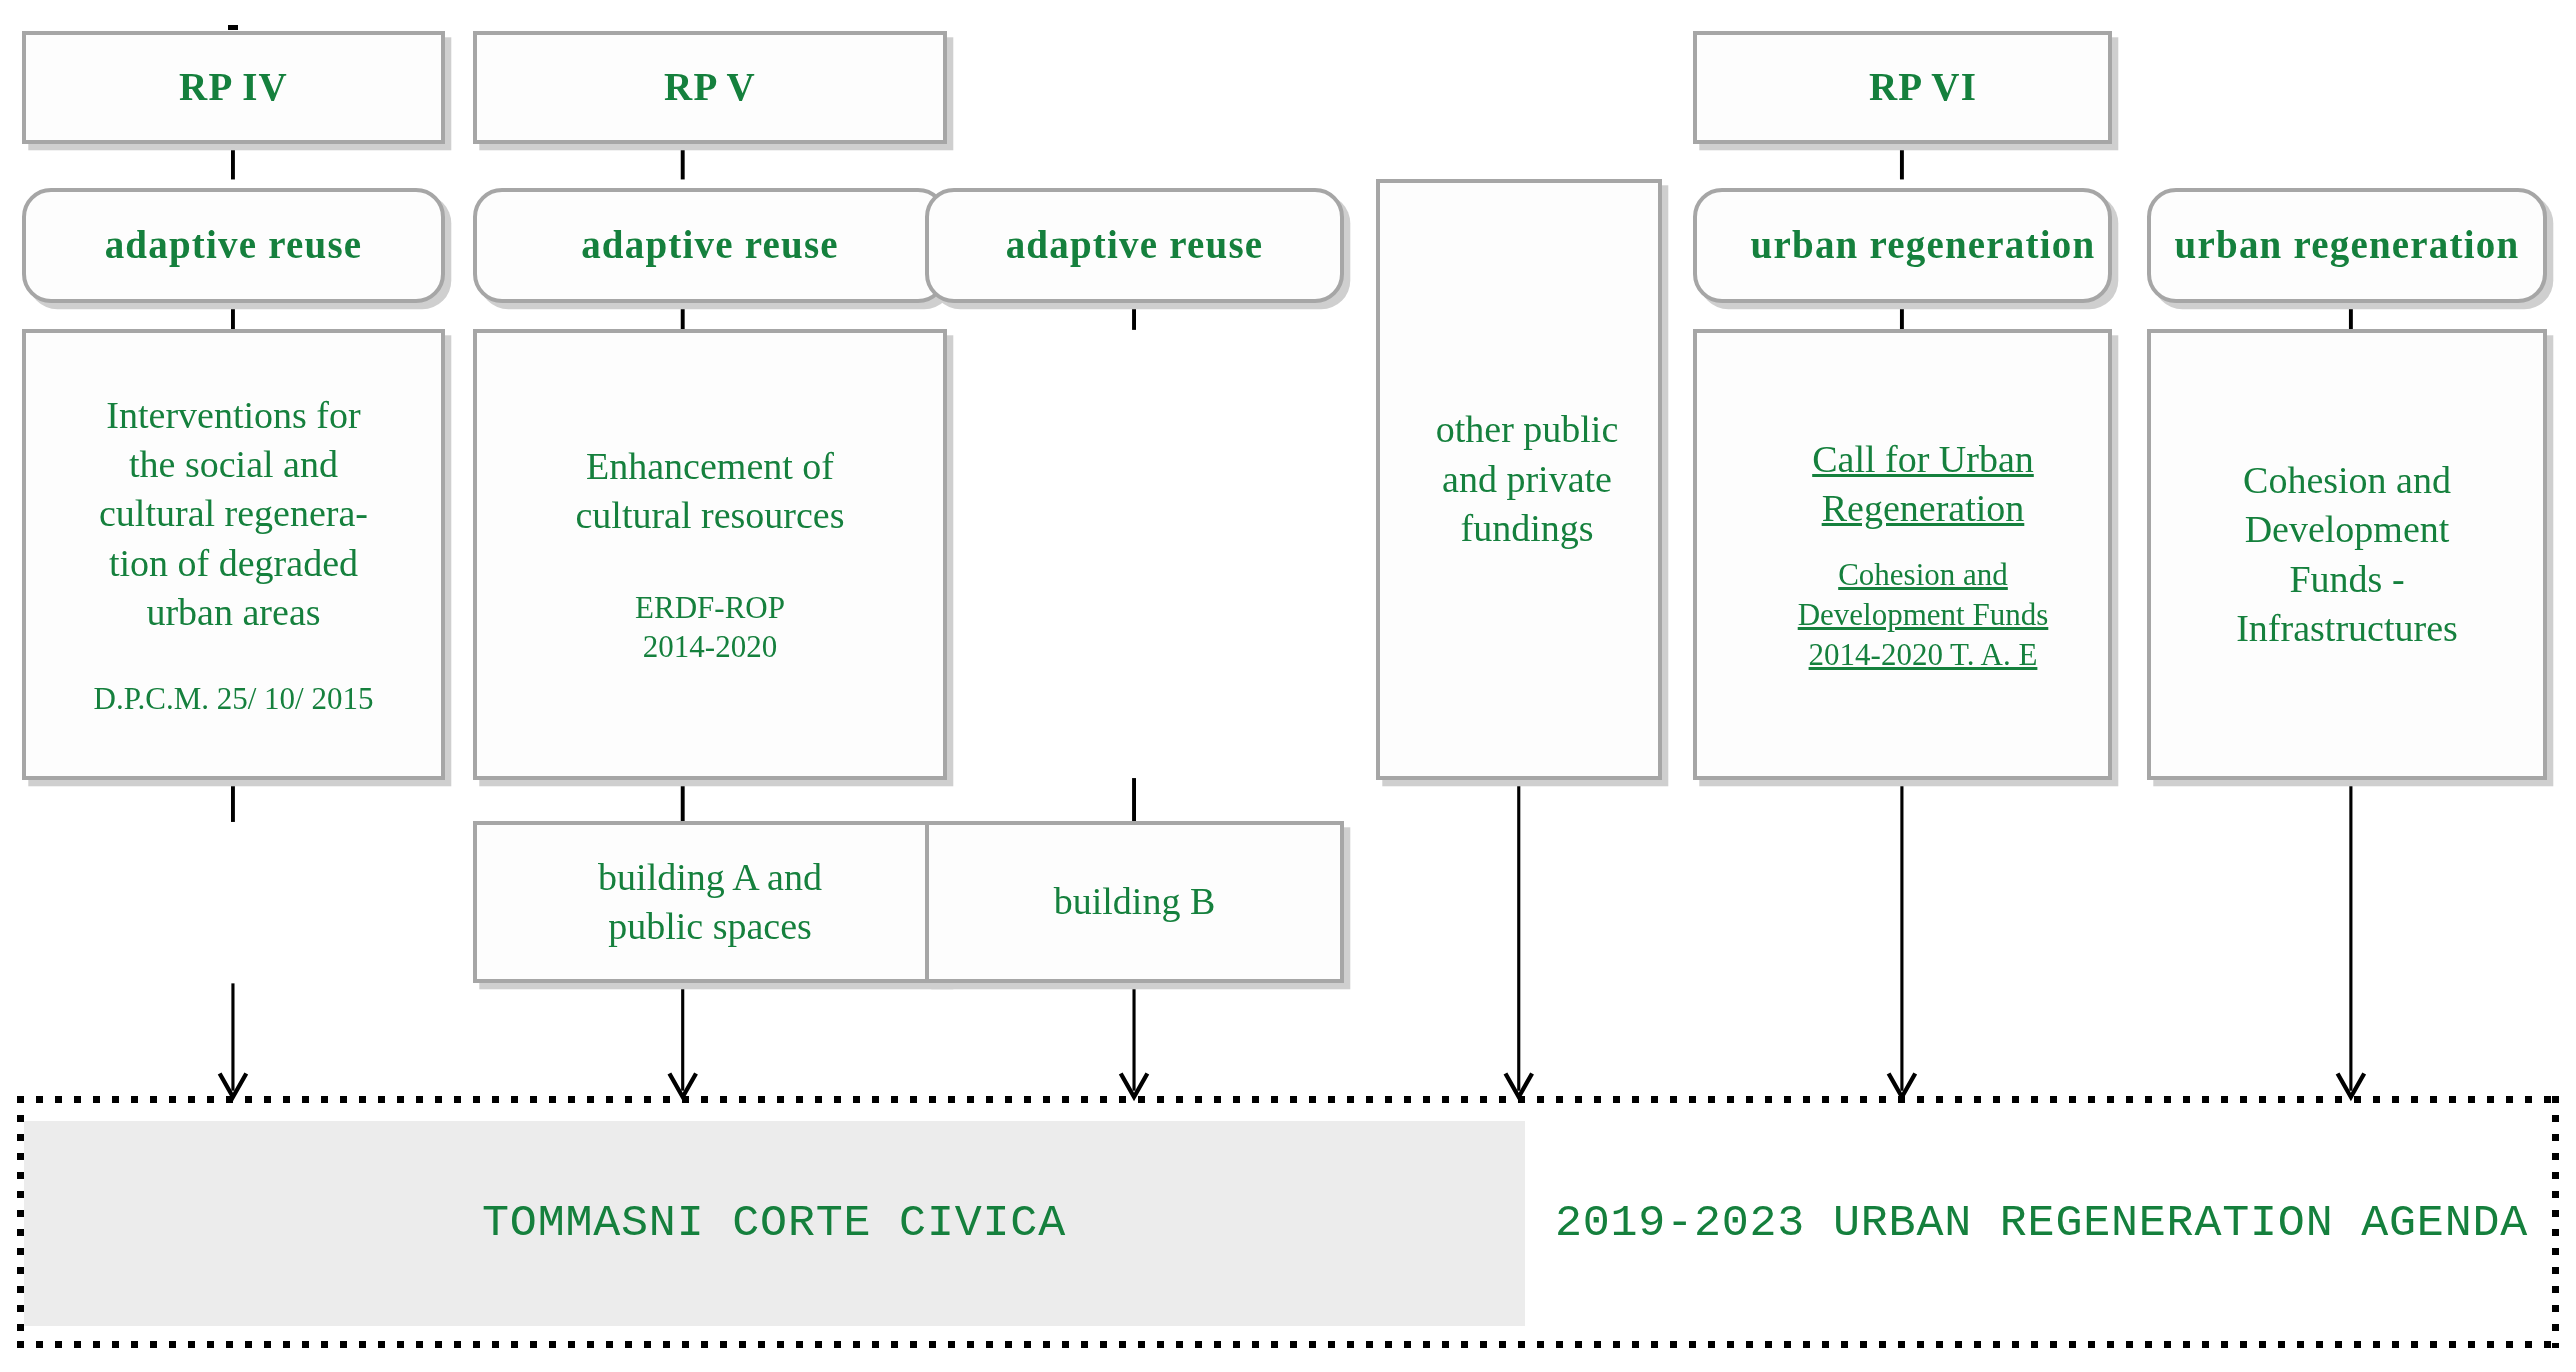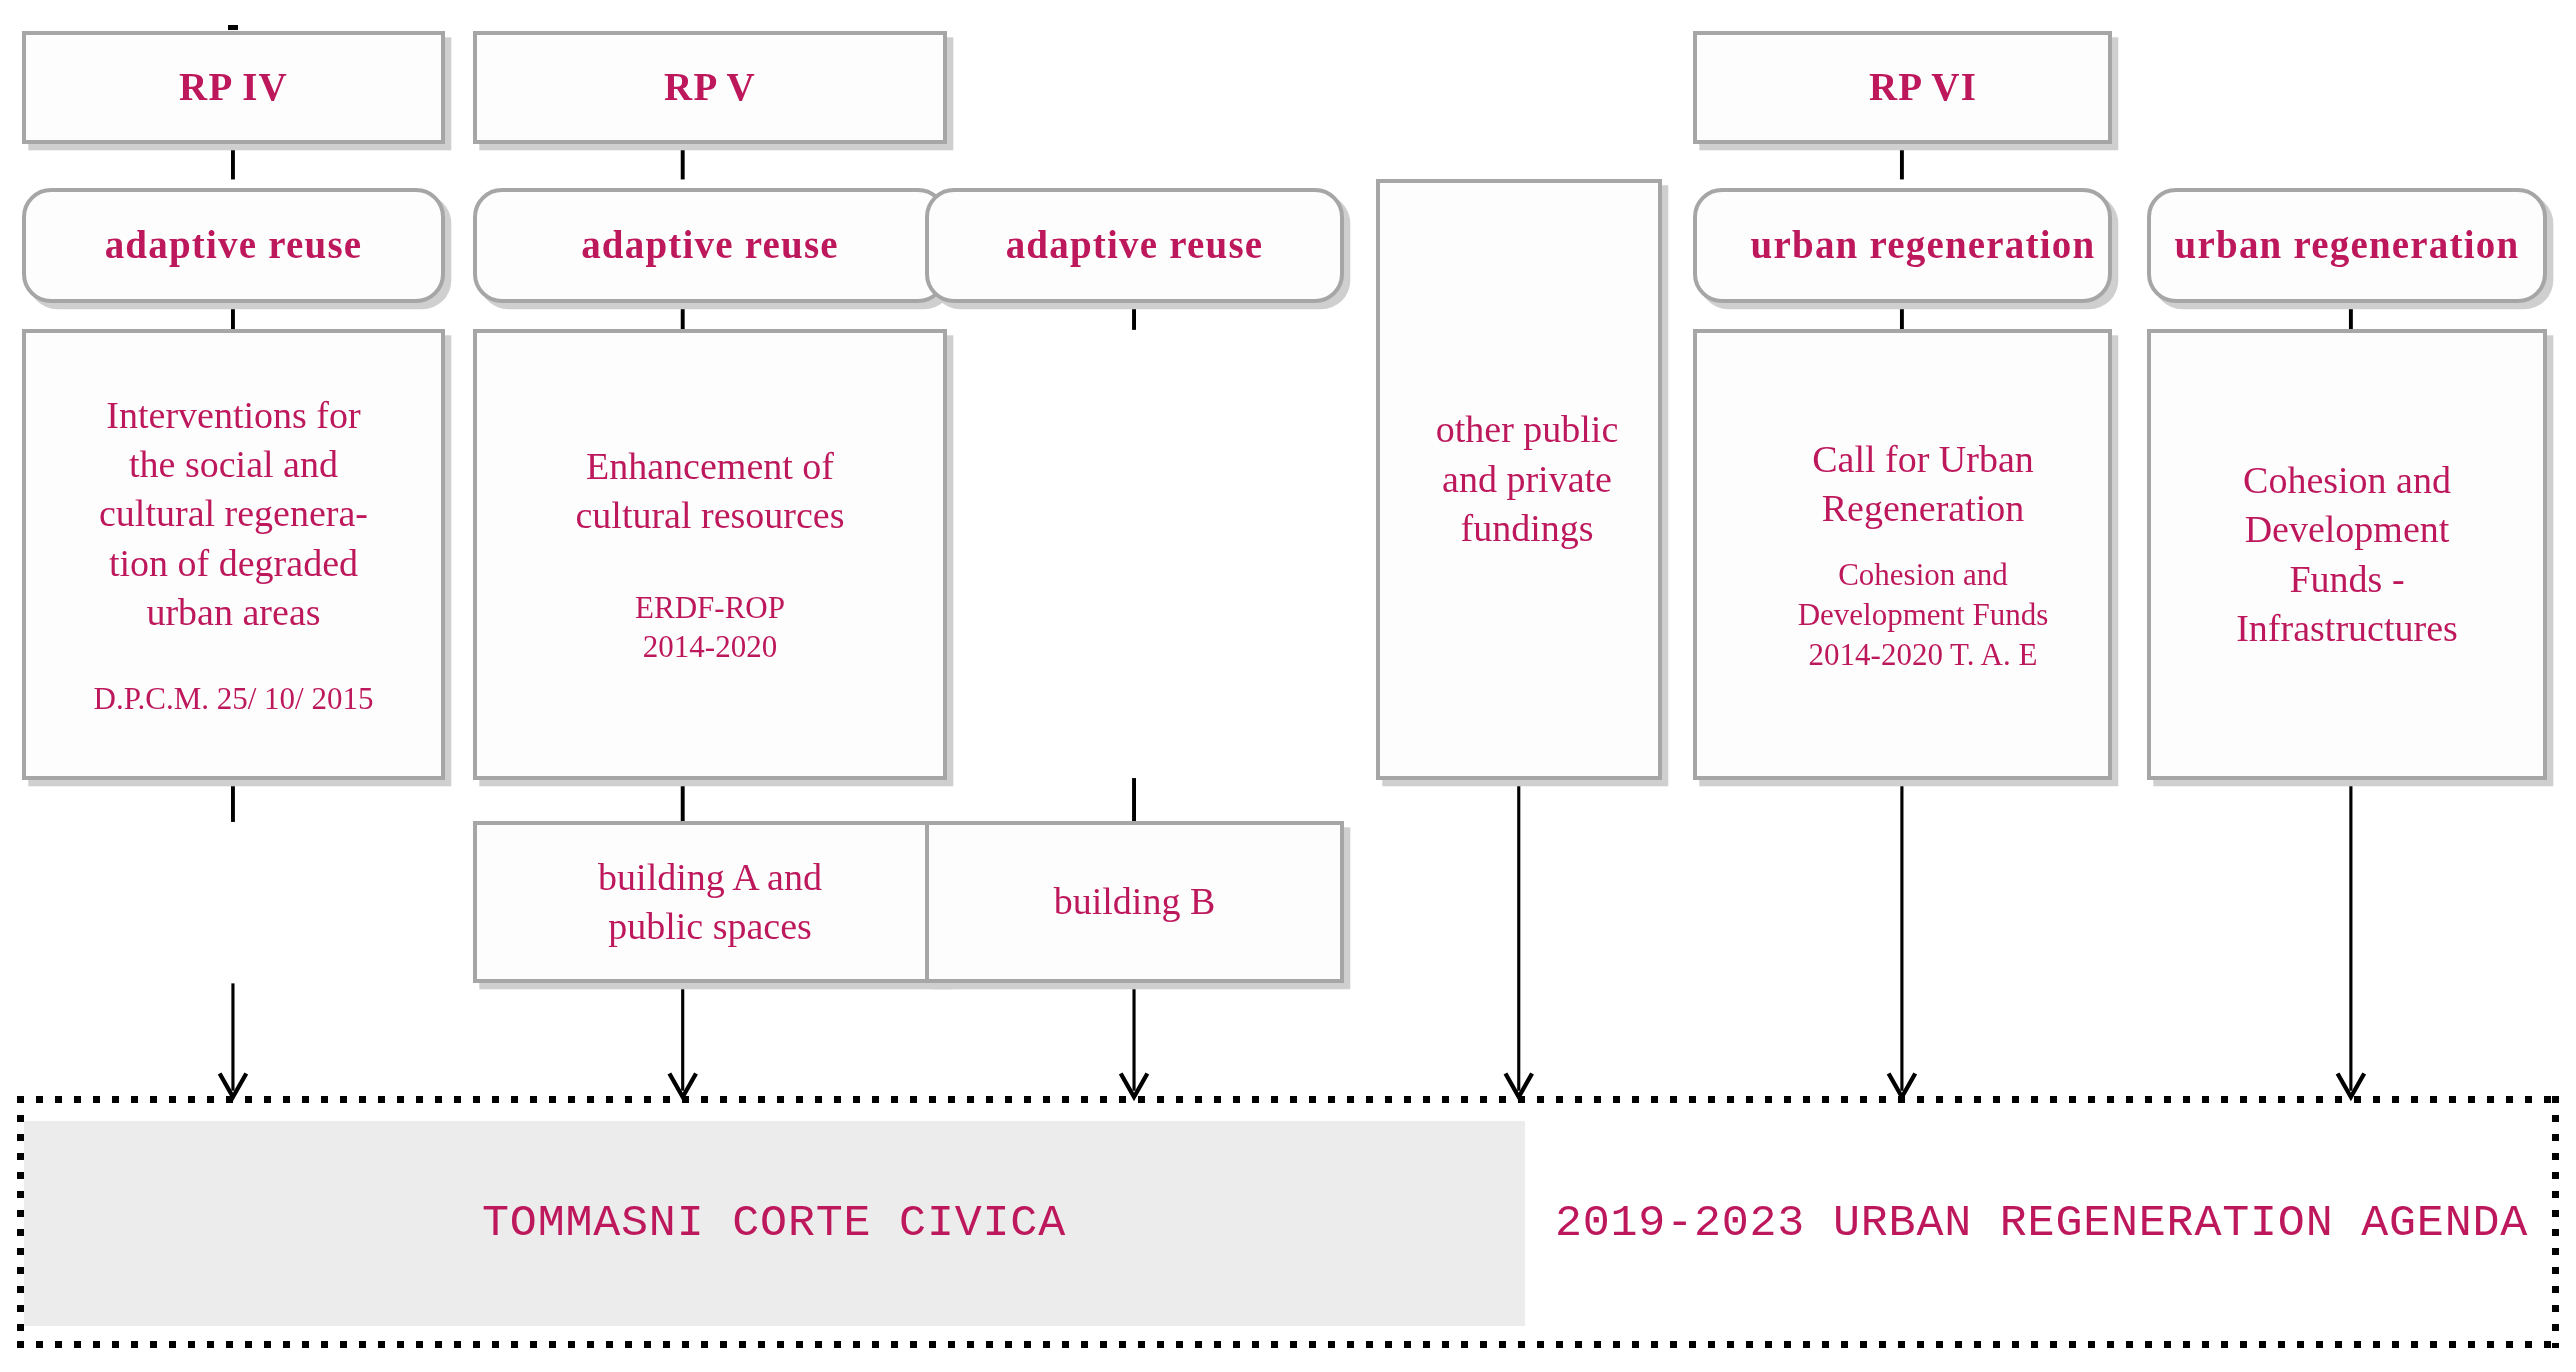--- a/index.html
+++ b/index.html
@@ -1,21 +1,21 @@
 <!DOCTYPE html>
 <html style="font-size:12.5px"><head>
 <meta charset="utf-8">
 <style>
   html,body{margin:0;padding:0;background:#ffffff;}
   #canvas{
     position:relative;
     width:2576px;height:1372px;
     background:#ffffff;
     font-family:"Liberation Serif","DejaVu Serif",serif;
-    color:#be185d;
+    color:#15803d;
     overflow:hidden;
   }
   .box{
     position:absolute;
     box-sizing:border-box;
     background:#fdfdfd;
     border:4.7px solid #a6a6a6;
     box-shadow:6.3px 6.3px 0 #cfcfcf;
     display:flex;
     flex-direction:column;
@@ -36,21 +36,21 @@
   .c5{left:1693px;width:419px;padding-left:41px;}
   .c6{left:2147px;width:400px;}
   
   .r1{top:31px;height:113px;}
   .r2{top:188px;height:115px;border-radius:29px;}
   .r3{top:329px;height:451px;}
   .r34{top:179px;height:601px;padding-left:16px;}
   .r4{top:821px;height:162px;}
   .gap-col1{gap:41px;}
   .gap-col2{gap:47px;}
-  .gap-col5{gap:22px;}
+  .gap-col5{gap:22px;text-decoration:underline;}
   #connector-layer{position:absolute;left:0;top:0;pointer-events:none;}
   #top-stub{position:absolute;left:228px;top:25px;width:10.2px;height:4.7px;background:#000;}
   
   #agenda-box{position:absolute;left:17px;top:1096px;width:2542px;height:252px;}
   .dot-top,.dot-bottom{position:absolute;left:0;right:0;height:7px;
      background:repeating-linear-gradient(to right,#000 0 7px,transparent 7px 19px);}
   .dot-top{top:0;}
   .dot-bottom{bottom:0;}
   .dot-left,.dot-right{position:absolute;top:0;bottom:0;width:7px;
      background:repeating-linear-gradient(to bottom,#000 0 7px,transparent 7px 19px);}

